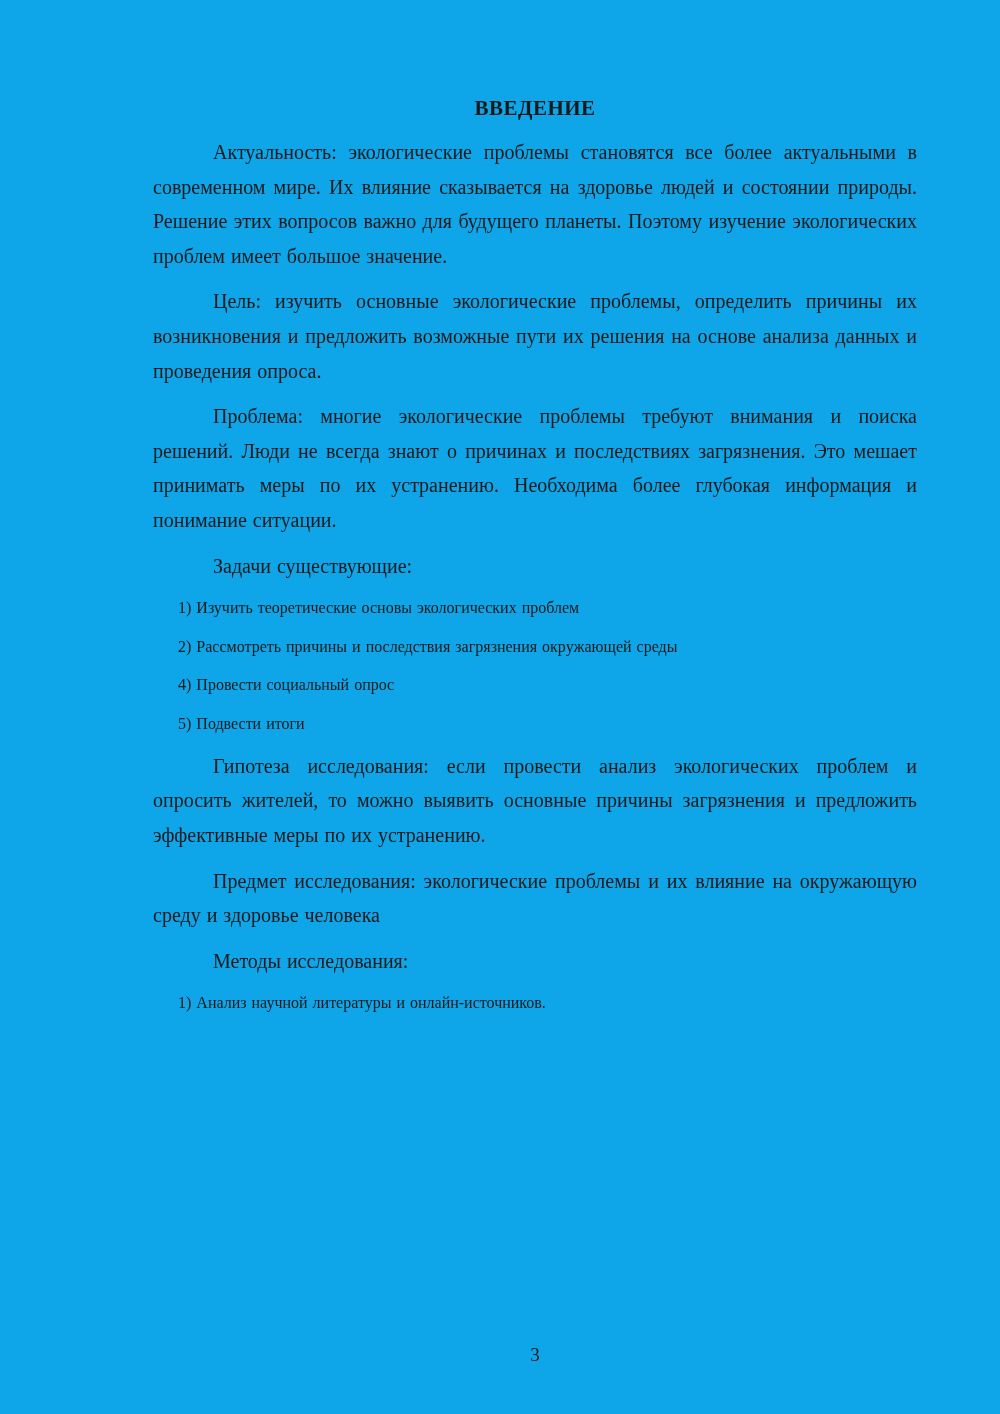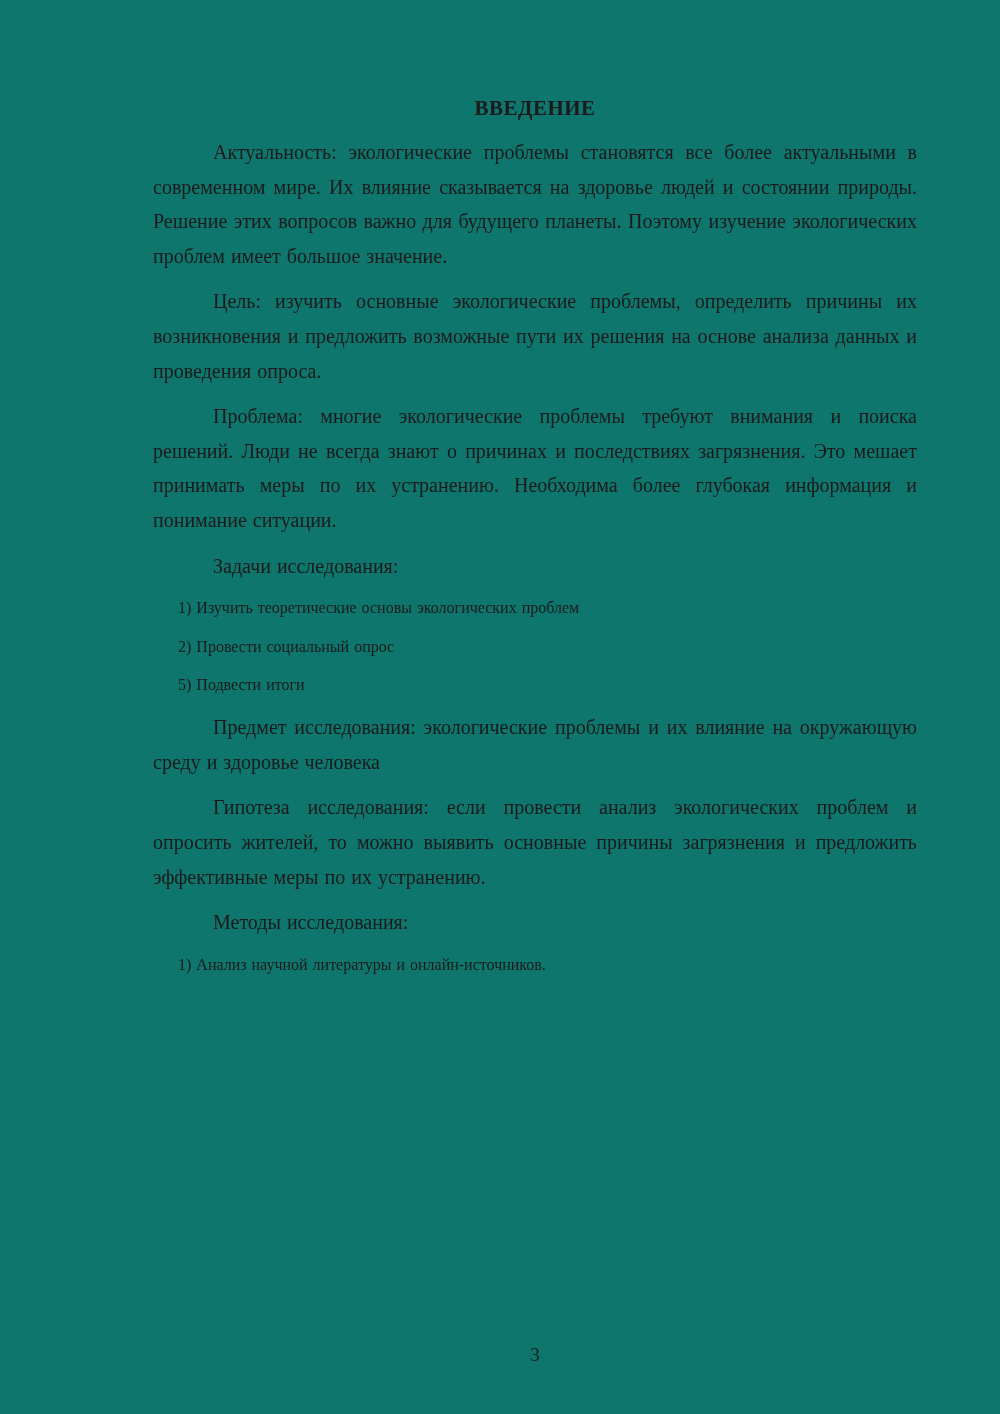--- a/index.html
+++ b/index.html
@@ -7,21 +7,21 @@
     width: 1000px;
     height: 1414px;
     background: #ffffff;
     font-family: "Liberation Serif", "DejaVu Serif", serif;
     color: #1a1a1a;
   }
   .page {
     position: relative;
     width: 1000px;
     height: 1414px;
-    background: #0f766e;
+    background: #0ea5e9;
     padding: 96px 75px 0 145px;
   }
   .doc-title {
     text-align: center;
     font-weight: bold;
     font-size: 21px;
     letter-spacing: 0.5px;
     margin-bottom: 14px;
   }
   .para {
@@ -55,34 +55,35 @@
 <div class="page">
 
   <h1 class="doc-title">ВВЕДЕНИЕ</h1>
 
   <p class="para">Актуальность: экологические проблемы становятся все более актуальными в современном мире. Их влияние сказывается на здоровье людей и состоянии природы. Решение этих вопросов важно для будущего планеты. Поэтому изучение экологических проблем имеет большое значение.</p>
 
   <p class="para">Цель: изучить основные экологические проблемы, определить причины их возникновения и предложить возможные пути их решения на основе анализа данных и проведения опроса.</p>
 
   <p class="para">Проблема: многие экологические проблемы требуют внимания и поиска решений. Люди не всегда знают о причинах и последствиях загрязнения. Это мешает принимать меры по их устранению. Необходима более глубокая информация и понимание ситуации.</p>
 
-  <p class="para">Задачи исследования:</p>
+  <p class="para">Задачи существующие:</p>
 
   <p class="list-item">1) Изучить теоретические основы экологических проблем</p>
 
+  <p class="list-item">2) Рассмотреть причины и последствия загрязнения окружающей среды</p>
 
 
-  <p class="list-item">2) Провести социальный опрос</p>
+  <p class="list-item">4) Провести социальный опрос</p>
 
   <p class="list-item">5) Подвести итоги</p>
 
 
+  <p class="para">Гипотеза исследования: если провести анализ экологических проблем и опросить жителей, то можно выявить основные причины загрязнения и предложить эффективные меры по их устранению.</p>
+
   <p class="para">Предмет исследования: экологические проблемы и их влияние на окружающую среду и здоровье человека</p>
-
-  <p class="para">Гипотеза исследования: если провести анализ экологических проблем и опросить жителей, то можно выявить основные причины загрязнения и предложить эффективные меры по их устранению.</p>
 
   <p class="para">Методы исследования:</p>
 
   <p class="list-item">1) Анализ научной литературы и онлайн-источников.</p>
 
   <div class="page-footer">3</div>
 
 </div>
 
 </body></html>

